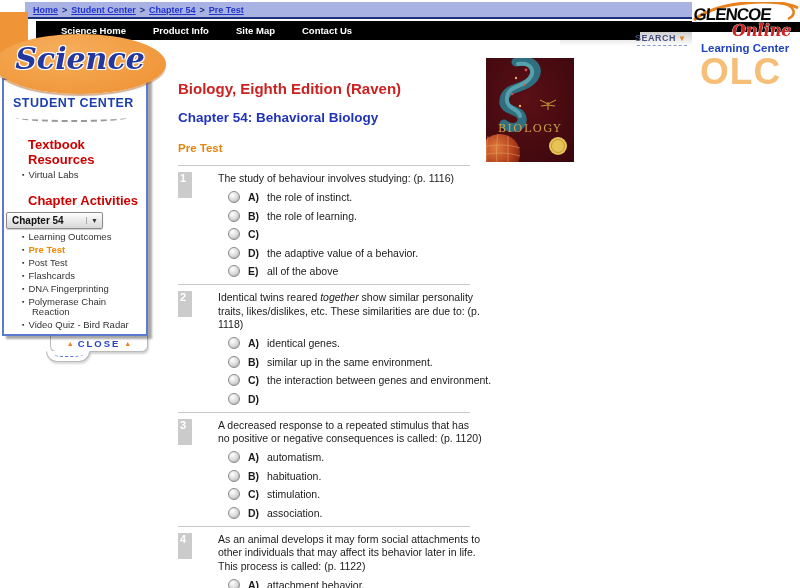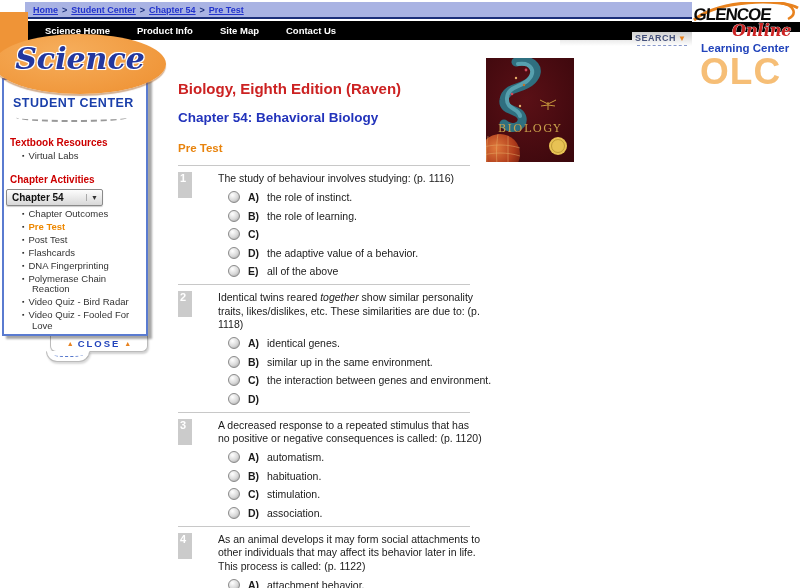--- a/index.html
+++ b/index.html
@@ -6,22 +6,22 @@
   body{font-family:"Liberation Sans",sans-serif;background:#fff;}
   .page{position:relative;width:800px;height:588px;overflow:hidden;background:#fff;}
 
   
   .crumb-bar{position:absolute;left:25px;top:2px;width:775px;height:17px;background:#A9B3E3;
     border-bottom:2px solid #1B2F7A;display:flex;align-items:center;padding-left:8px;box-sizing:border-box;z-index:1;}
   .bc-link{font-size:9px;font-weight:bold;color:#2233CC;text-decoration:underline;cursor:pointer;}
   .bc-sep{font-size:9px;font-weight:bold;color:#1B2F7A;margin:0 4px;}
 
   
-  .black-nav{position:absolute;left:28px;top:21px;width:604px;height:19px;background:#000;
-    display:flex;align-items:center;padding-left:17px;box-sizing:border-box;z-index:2;}
+  .black-nav{position:absolute;left:36px;top:21px;width:604px;height:19px;background:#000;
+    display:flex;align-items:center;padding-left:25px;box-sizing:border-box;z-index:2;}
   .nav-item{font-size:9.5px;font-weight:bold;color:#fff;margin-right:27px;cursor:pointer;white-space:nowrap;}
   .black-strip{position:absolute;left:632px;top:21px;width:168px;height:11px;background:#000;z-index:1;}
   .grad-strip{position:absolute;left:560px;top:32px;width:132px;height:14px;
     background:linear-gradient(#cfcfcf,#ffffff);z-index:1;}
   .search-box{position:absolute;left:635px;top:33px;z-index:3;display:flex;align-items:center;cursor:pointer;}
   .search-label{font-size:9px;font-weight:bold;color:#44507A;letter-spacing:0.5px;text-align:center;}
   .search-arrow{color:#E8821E;font-size:8px;margin-left:2px;}
   .search-dash{position:absolute;left:637px;top:45px;width:50px;height:1px;
     border-top:1px dashed #8899CC;z-index:3;}
 
@@ -38,21 +38,21 @@
   .science-text{position:absolute;left:0;top:7px;width:100%;text-align:center;
     font-family:"DejaVu Serif",serif;font-style:italic;font-weight:bold;font-size:30px;color:#23379E;
     text-shadow:1px 1px 0 #fff,-1px -1px 0 #fff,1px -1px 0 #fff,-1px 1px 0 #fff,0 0 2px #fff;}
 
   
   .side-box{position:absolute;left:2px;top:78px;width:146px;height:258px;box-sizing:border-box;
     background:#fff;border:2px solid #5A7BD0;z-index:3;box-shadow:4px 3px 2px rgba(0,0,0,0.35);
     padding-top:16px;overflow:hidden;}
   .sc-title{font-size:12.5px;font-weight:bold;color:#1A3FAA;letter-spacing:0.5px;padding-left:9px;}
   .sc-dash{margin:3px 0 0 12px;width:112px;height:7px;border-bottom:2px dashed #999;border-radius:50%;}
-  .side-h{font-size:10px;font-weight:bold;color:#CC0000;padding-left:6px;}
+  .side-h{font-size:13px;font-weight:bold;color:#CC0000;padding-left:24px;}
   .side-h.tr{margin-top:15px;}
   .side-h.ca{margin-top:12px;}
   .side-ul{list-style:none;margin:3px 0 0 0;padding:0 0 0 18px;}
   .side-ul li{font-size:9.5px;line-height:10.5px;color:#333;padding-left:10px;text-indent:-10px;
     margin-bottom:2.5px;cursor:pointer;width:112px;}
   .side-ul li .blt{font-size:7px;color:#333;margin-right:4px;vertical-align:1px;}
   .side-ul li.active .lbl{color:#EE8800;font-weight:bold;}
   .chap-select{margin:4px 0 0 2px;width:97px;height:17px;box-sizing:border-box;border:1px solid #8a8a8a;
     background:linear-gradient(#fdfdfd,#d8d8d8);display:flex;align-items:center;cursor:pointer;
     border-radius:2px;box-shadow:0 1px 1px rgba(0,0,0,0.2);}
@@ -144,21 +144,21 @@
     <div class="side-h tr">Textbook Resources</div>
     <ul class="side-ul">
         <li class="act-item"><span class="blt">▪</span><span class="lbl">Virtual Labs</span></li>
       </ul>
     <div class="side-h ca">Chapter Activities</div>
     <div class="chap-select">
       <span class="val">Chapter 54</span>
       <span class="arr">▼</span>
     </div>
     <ul class="side-ul">
-        <li class="act-item"><span class="blt">▪</span><span class="lbl">Chapter Outcomes</span></li>
+        <li class="act-item"><span class="blt">▪</span><span class="lbl">Learning Outcomes</span></li>
         <li class="act-item active"><span class="blt">▪</span><span class="lbl">Pre Test</span></li>
         <li class="act-item"><span class="blt">▪</span><span class="lbl">Post Test</span></li>
         <li class="act-item"><span class="blt">▪</span><span class="lbl">Flashcards</span></li>
         <li class="act-item"><span class="blt">▪</span><span class="lbl">DNA Fingerprinting</span></li>
         <li class="act-item"><span class="blt">▪</span><span class="lbl">Polymerase Chain Reaction</span></li>
         <li class="act-item"><span class="blt">▪</span><span class="lbl">Video Quiz - Bird Radar</span></li>
         <li class="act-item"><span class="blt">▪</span><span class="lbl">Video Quiz - Fooled For Love</span></li>
         <li class="act-item"><span class="lbl">Video Quiz - Flirting Flies</span></li>
       </ul>
   </div>

